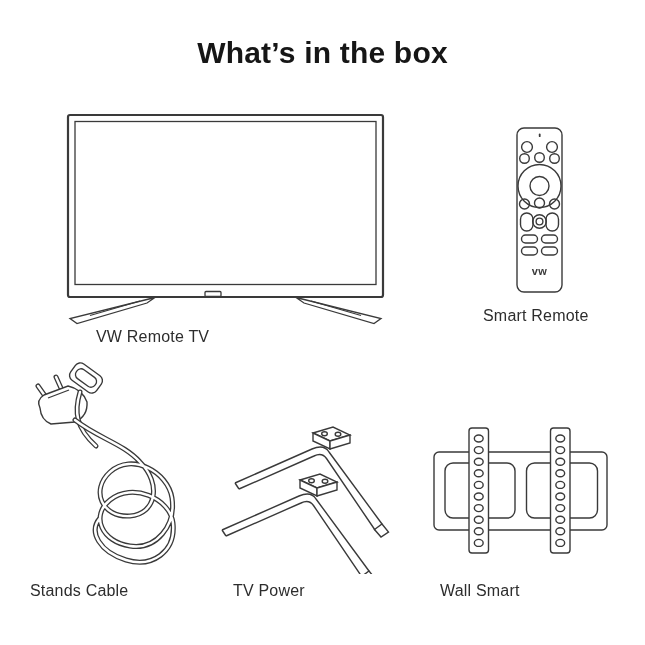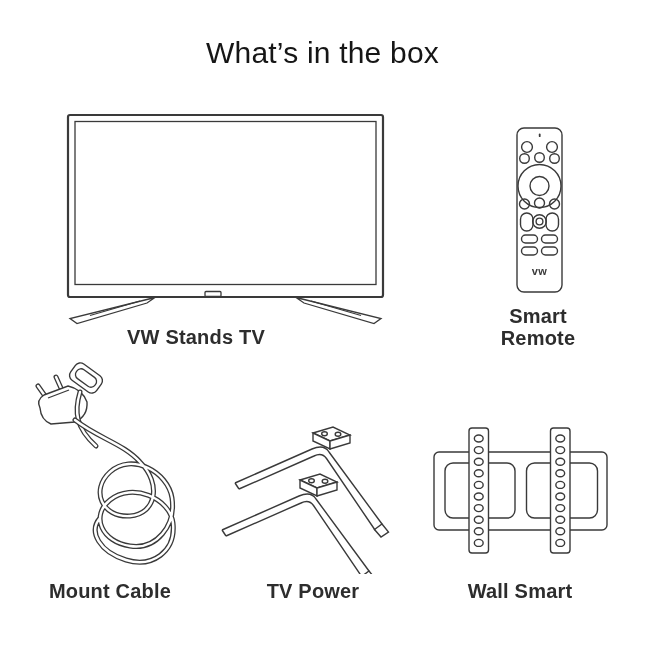--- a/index.html
+++ b/index.html
@@ -3,25 +3,25 @@
 <meta charset="utf-8">
 <style>
   html,body{margin:0;padding:0;}
   body{
     width:645px;height:645px;position:relative;overflow:hidden;
     background:var(--background,#fff);
     font-family:"Liberation Sans",sans-serif;
   }
   .page-title{
     position:absolute;left:0;top:36px;width:645px;text-align:center;
-    font-size:30px;font-weight:400;color:var(--title,#161616);letter-spacing:.2px;
+    font-size:30px;font-weight:700;color:var(--title,#161616);letter-spacing:.2px;
   }
   .label{
-    position:absolute;text-align:center;font-size:20px;line-height:22px;
-    font-weight:700;color:var(--text,#2d2d2d);letter-spacing:.2px;
+    position:absolute;font-size:16px;line-height:22px;
+    font-weight:400;color:var(--text,#2d2d2d);letter-spacing:.2px;
   }
   svg.art{position:absolute;}
   svg.art *{stroke:var(--line,#3a3a3a);fill:none;stroke-width:1.4;}
   svg.art .s2{stroke-width:2.2;}
   svg.art .s13{stroke-width:1.3;}
   svg.art .wfill{fill:#fff;}
   svg.art .solid{fill:var(--line,#3a3a3a);stroke:none;}
   svg.art .cable{stroke-width:5;stroke-linecap:round;stroke-linejoin:round;}
   svg.art .cablein{stroke:#fff;stroke-width:2.4;stroke-linecap:round;stroke-linejoin:round;}
   svg.art text.logo{
@@ -40,21 +40,21 @@
   <rect x="155" y="181.5" width="16" height="5" rx="1" class="s13"></rect>
   <g>
     <polygon class="s13" points="105,187.5 20,208.5 27,213.5 97,193"></polygon>
     <line class="s13" x1="90" y1="191" x2="40" y2="205.5"></line>
   </g>
   <g>
     <polygon class="s13" points="246,187.5 331,208.5 324,213.5 254,193"></polygon>
     <line class="s13" x1="261" y1="191" x2="311" y2="205.5"></line>
   </g>
 </svg>
-<div class="label" style="left:96px;top:326px;width:200px">VW Stands TV</div>
+<div class="label" style="left:96px;top:326px;width:200px">VW Remote TV</div>
 
 <svg class="art" style="left:505px;top:122px" width="70" height="178" viewBox="0 0 70 178">
   <rect x="12" y="6" width="45" height="164" rx="7" stroke-width="1.7"></rect>
   <rect x="33.8" y="11.5" width="1.8" height="3.6" rx="0.9" class="solid"></rect>
   <circle cx="22" cy="25" r="5.4"></circle>
   <circle cx="47" cy="25" r="5.4"></circle>
   <circle cx="19.5" cy="36.5" r="4.8"></circle>
   <circle cx="34.5" cy="35.5" r="4.8"></circle>
   <circle cx="49.5" cy="36.5" r="4.8"></circle>
   <circle cx="34.5" cy="64" r="21.5" stroke-width="1.6"></circle>
@@ -87,21 +87,21 @@
     <rect class="wfill" stroke-width="1.6" x="52" y="8" width="32" height="20" rx="6"></rect>
     <rect class="s13" x="56.5" y="12.5" width="23" height="11" rx="5"></rect>
   </g>
   <g>
     <path class="cable" d="M 62 32 C 56 52, 58 68, 78 86"></path>
     <path class="cablein" d="M 62 32 C 56 52, 58 68, 78 86"></path>
     <path class="cable" d="M 57 60 C 80 78, 106 84, 122 102 C 144 124, 138 154, 112 156 C 84 158, 72 130, 92 112 C 114 92, 150 112, 154 138 C 158 166, 138 190, 112 186 C 84 182, 72 156, 92 140 C 114 122, 152 138, 155 163 C 158 192, 134 208, 108 200 C 82 192, 70 172, 82 158"></path>
     <path class="cablein" d="M 57 60 C 80 78, 106 84, 122 102 C 144 124, 138 154, 112 156 C 84 158, 72 130, 92 112 C 114 92, 150 112, 154 138 C 158 166, 138 190, 112 186 C 84 182, 72 156, 92 140 C 114 122, 152 138, 155 163 C 158 192, 134 208, 108 200 C 82 192, 70 172, 82 158"></path>
   </g>
 </svg>
-<div class="label" style="left:30px;top:580px;width:160px">Mount Cable</div>
+<div class="label" style="left:30px;top:580px;width:160px">Stands Cable</div>
 
 <svg class="art" style="left:212px;top:424px" width="190" height="150" viewBox="0 0 190 150">
   <defs>
     <g id="stand">
       <path stroke-width="1.5" d="M 23 59 L 100 25 Q 112 20 117 28 L 170 100"></path>
       <path stroke-width="1.5" d="M 27 65 L 102 32 Q 110 28 114.5 34.5 L 163 106"></path>
       <line stroke-width="1.5" x1="23" y1="59" x2="27" y2="65"></line>
       <polygon stroke-width="1.3" points="170,100 176.5,108 169,113 162.5,105.5"></polygon>
       <polygon class="wfill" stroke-width="1.4" points="101,9 121,3 138,11 118,17"></polygon>
       <polygon class="wfill" stroke-width="1.4" points="101,9 118,17 118,25 101,17"></polygon>

